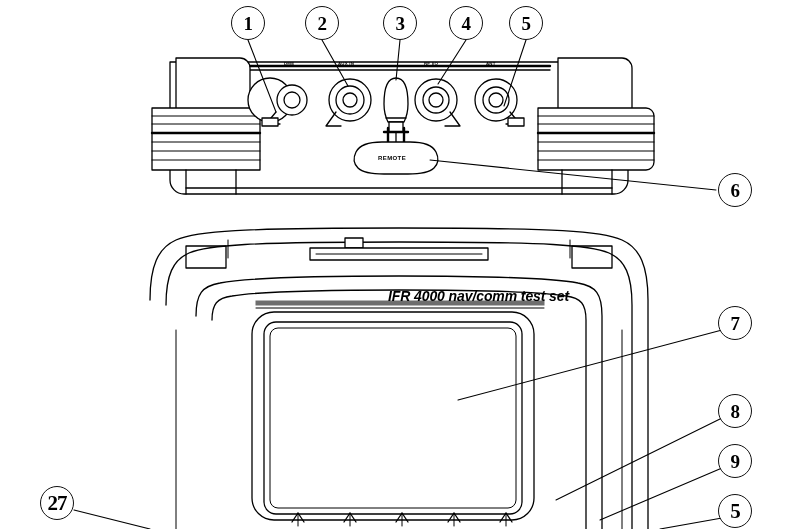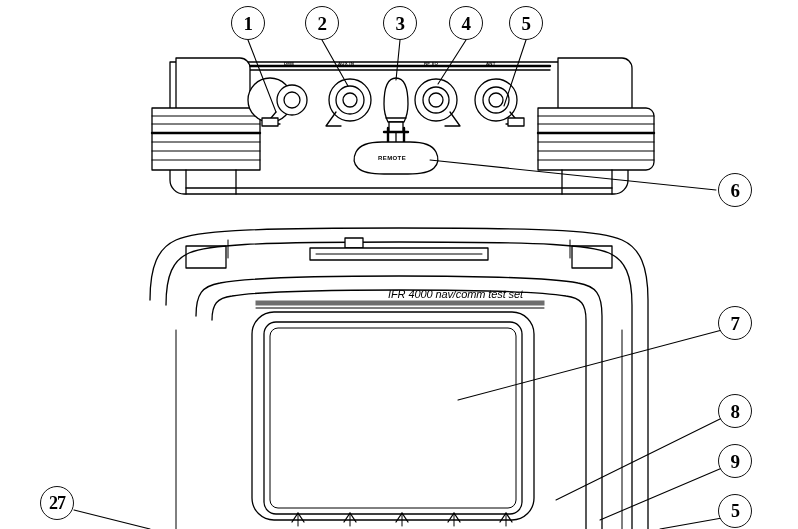--- a/index.html
+++ b/index.html
@@ -18,39 +18,39 @@
     display:flex;align-items:center;justify-content:center;
     font-family:"Liberation Serif",serif;
     font-weight:700;
     font-size:19px;
     color:#000;
     line-height:1;
     letter-spacing:-0.5px;
     box-sizing:border-box;
     z-index:6;
   }
-  .callout.wide{font-size:18px;letter-spacing:-1px;}
+  .callout.wide{font-size:21px;letter-spacing:-1px;}
 
   
   .silk{
     position:absolute;
     font-family:"Liberation Sans",sans-serif;
     font-weight:700;
     color:#000;
     line-height:1;
     white-space:nowrap;
     z-index:5;
   }
   .port-label{font-size:4.4px;letter-spacing:0.2px;}
   .remote-label{font-size:6px;letter-spacing:0.4px;}
   .brand-label{
     font-family:"Liberation Sans",sans-serif;
     font-style:italic;
-    font-weight:400;
-    font-size:11px;
+    font-weight:700;
+    font-size:14px;
     letter-spacing:-0.1px;
   }
 </style>
 </head>
 <body>
 
 <div id="stage">
 
   <svg id="art" viewBox="0 0 798 529">
     <defs>

